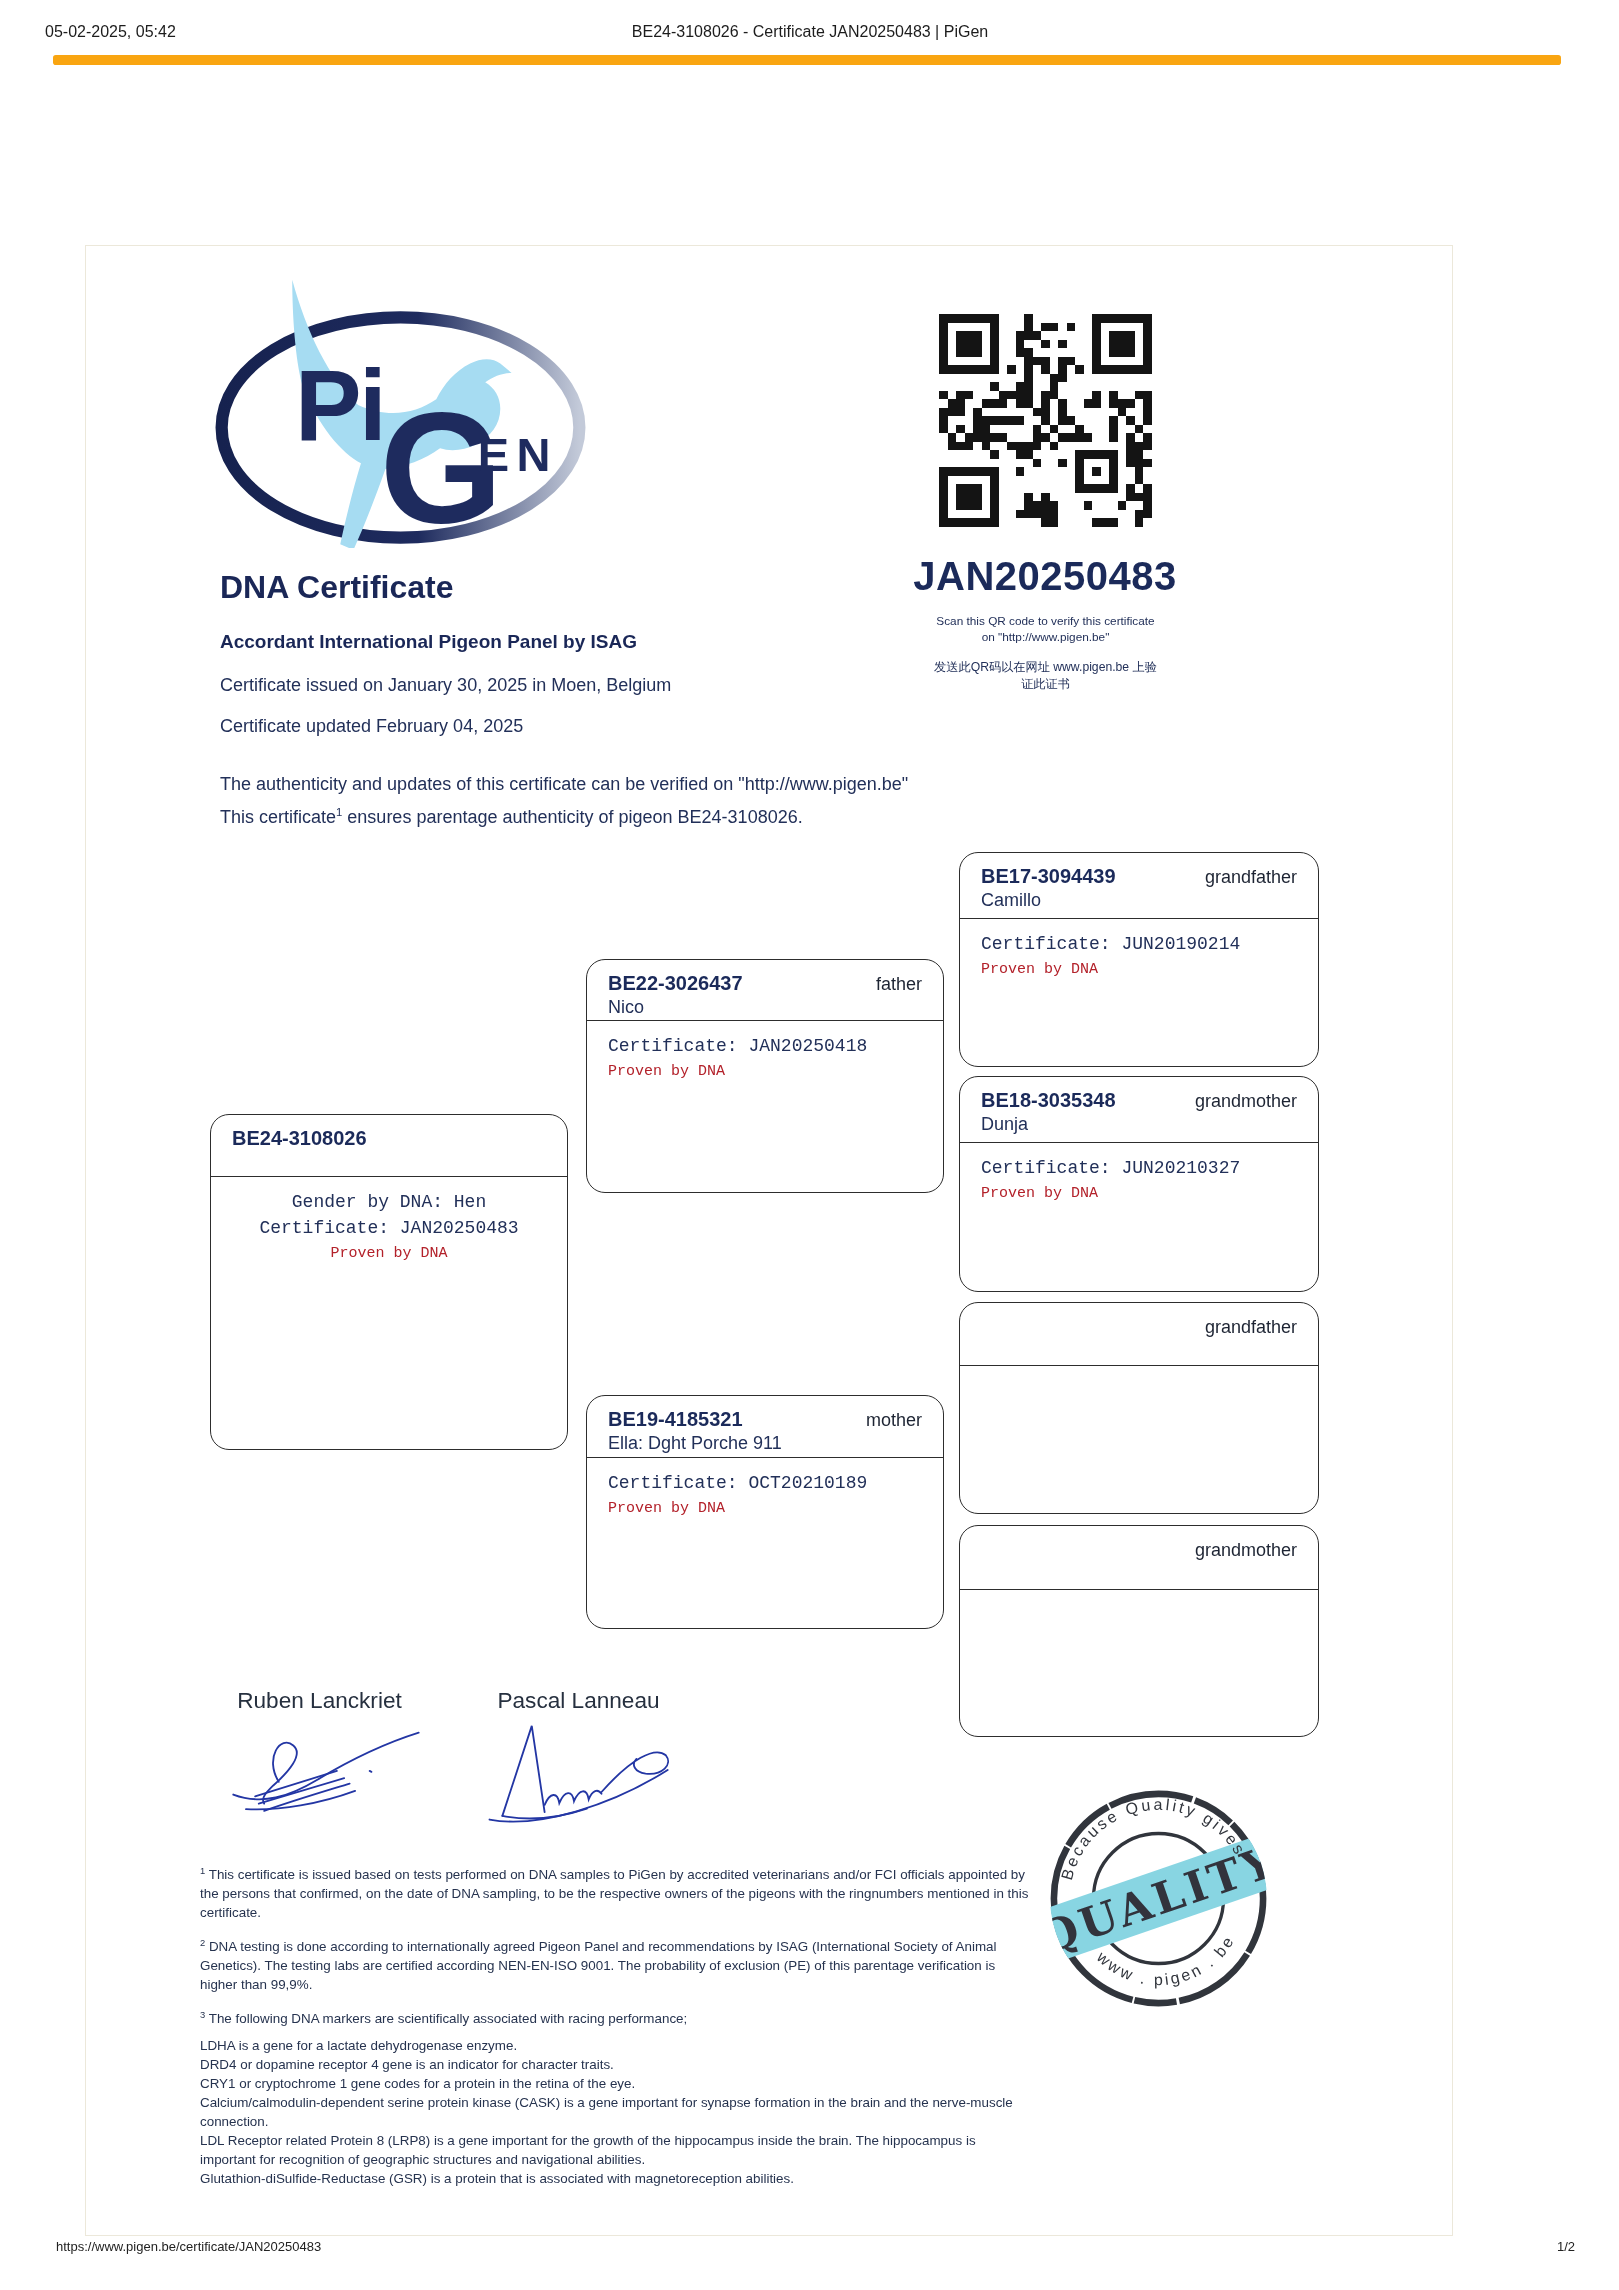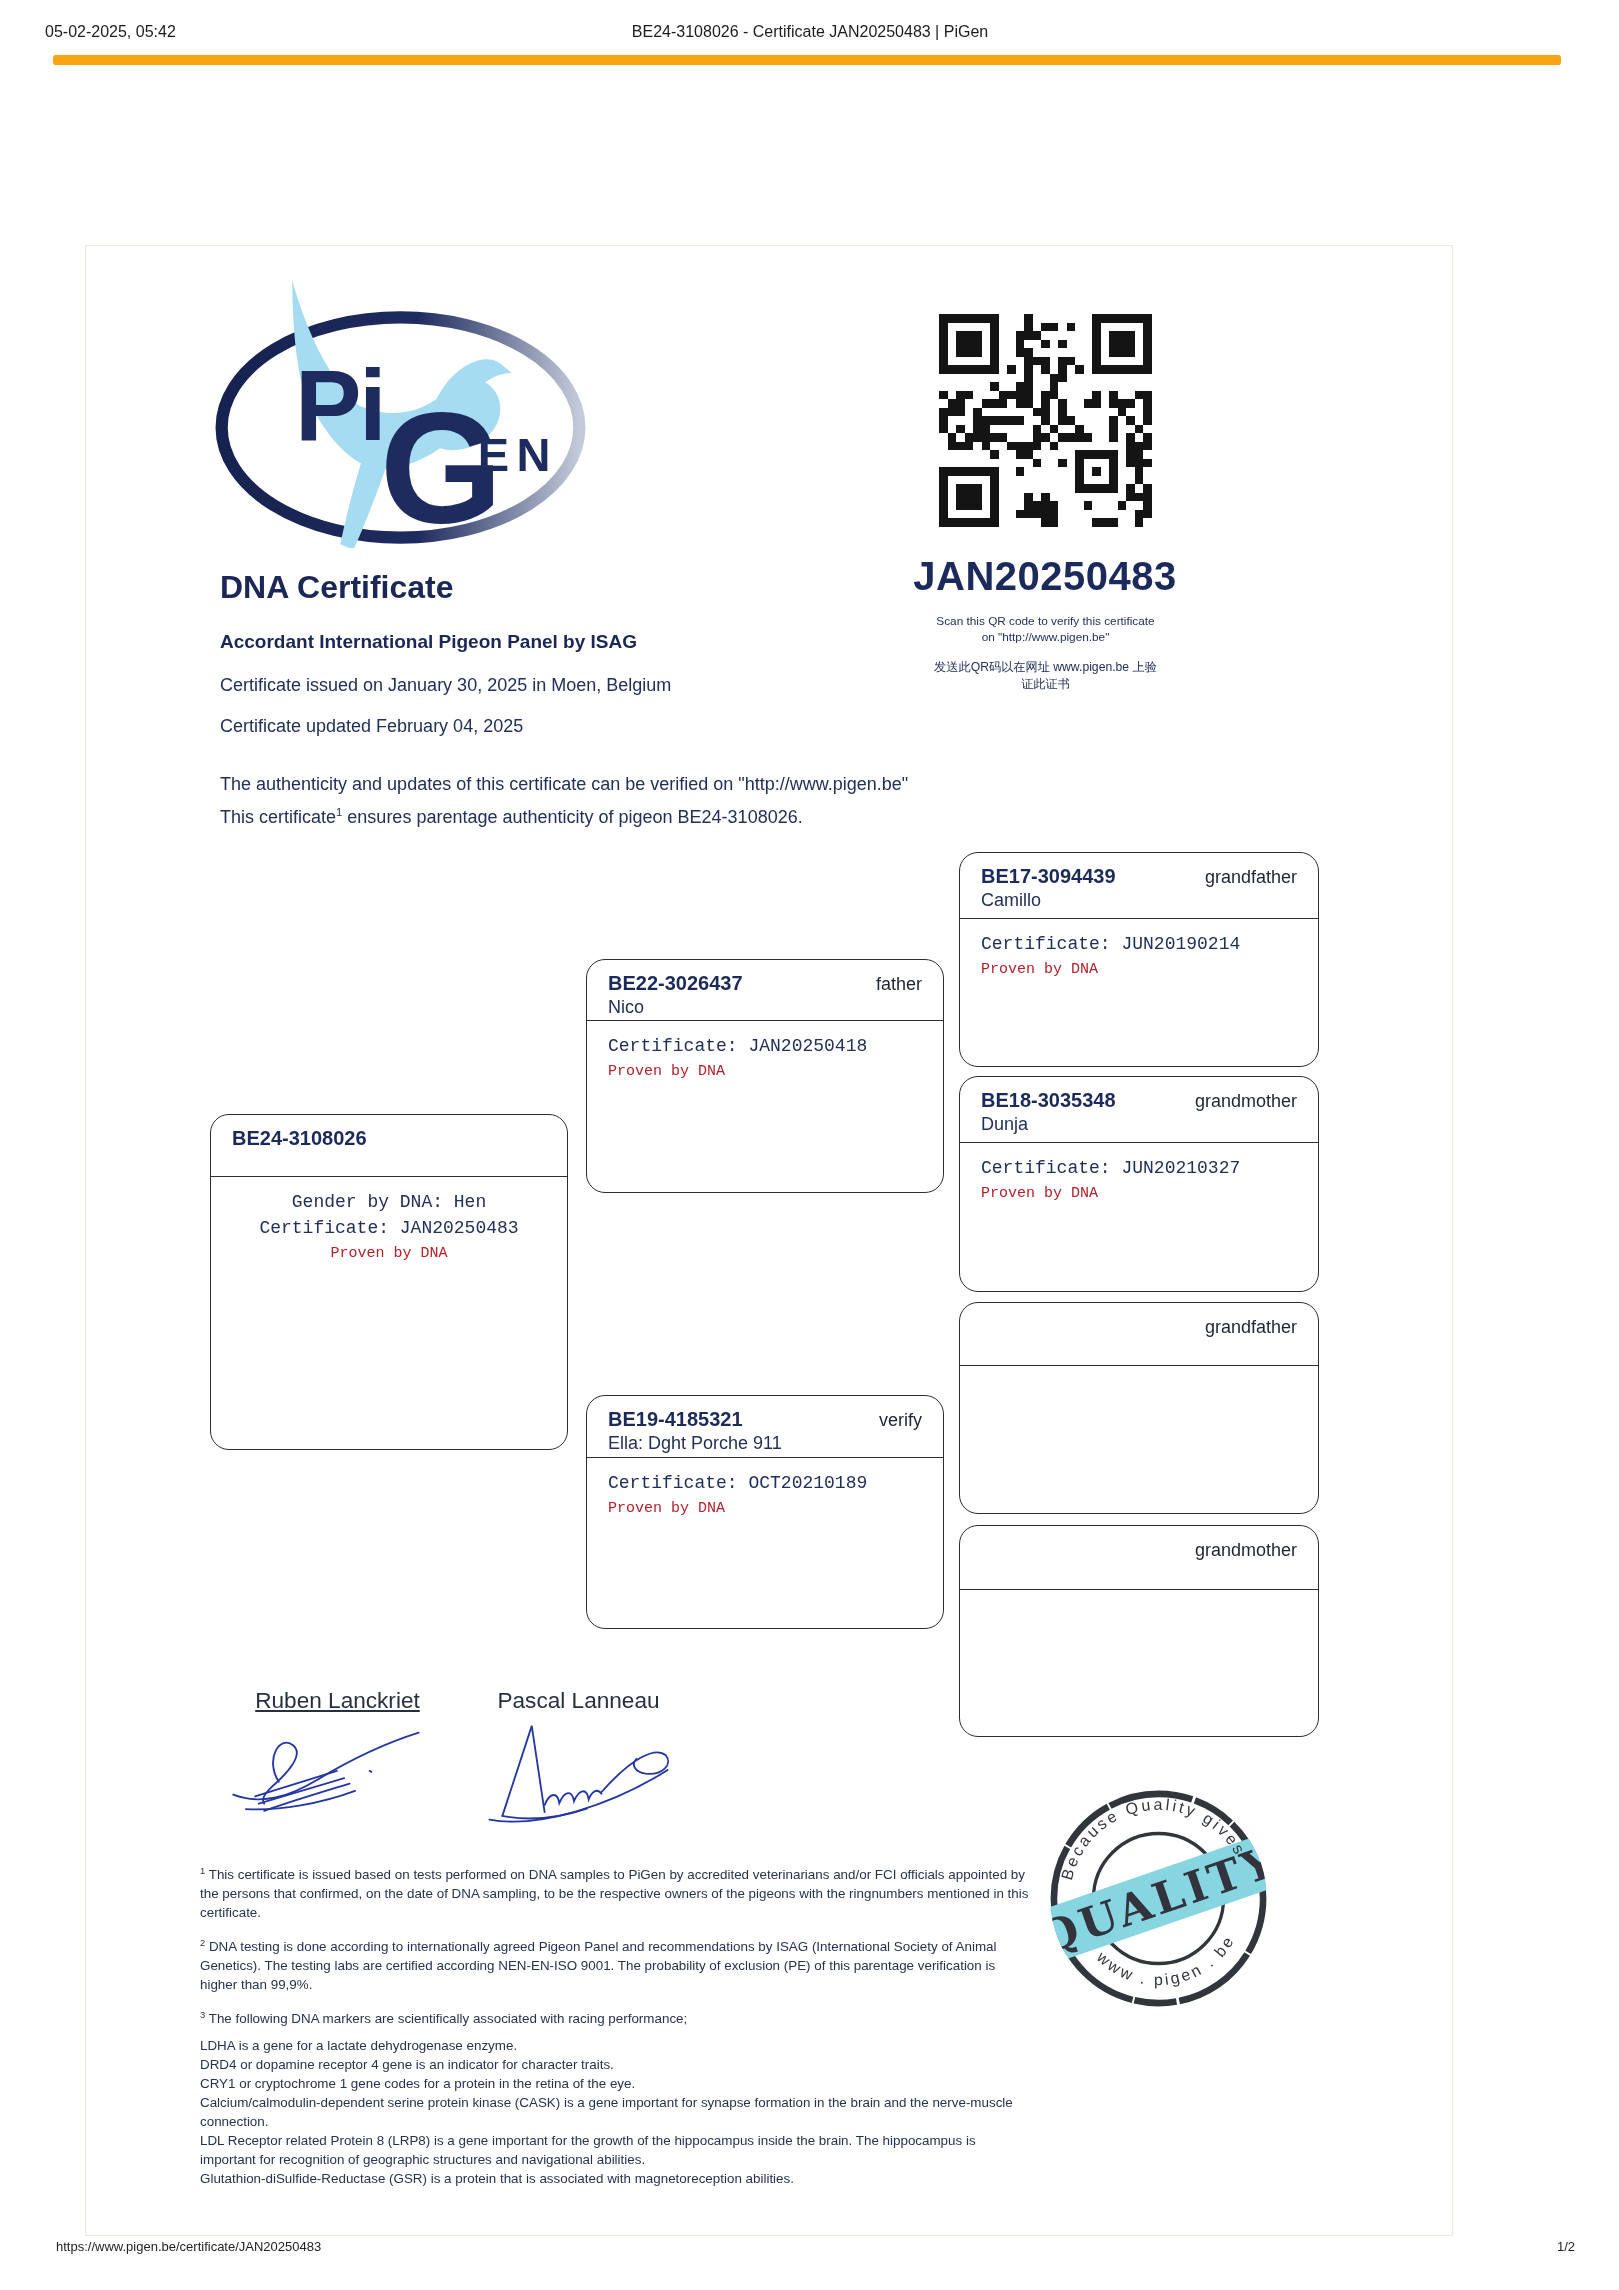--- a/index.html
+++ b/index.html
@@ -326,21 +326,21 @@
       <div class="proven">Proven by DNA</div>
     </div>
   </div>
 
   <div class="pbox" style="left:586px;top:1395px;width:358px;height:234px;">
     <div class="pbox-head" style="height:62px;">
       <div>
         <div class="ring">BE19-4185321</div>
         <div class="pname">Ella: Dght Porche 911</div>
       </div>
-      <div class="role">verify</div>
+      <div class="role">mother</div>
     </div>
     <div class="pbox-body">
       <div class="cert-line">Certificate: OCT20210189</div>
       <div class="proven">Proven by DNA</div>
     </div>
   </div>
 
   <div class="pbox" style="left:959px;top:852px;width:360px;height:215px;">
     <div class="pbox-head" style="height:66px;">
       <div>
@@ -378,21 +378,21 @@
   </div>
 
   <div class="pbox" style="left:959px;top:1525px;width:360px;height:212px;">
     <div class="pbox-head" style="height:64px;">
       <div></div>
       <div class="role">grandmother</div>
     </div>
     <div class="pbox-body"></div>
   </div>
 
-  <div class="sig-name" style="left:234px;text-decoration:underline;">Ruben Lanckriet</div>
+  <div class="sig-name" style="left:216px;">Ruben Lanckriet</div>
   <div class="sig-name" style="left:475px;">Pascal Lanneau</div>
 
   <svg class="sig-svg" style="left:226px;top:1719px;" width="200" height="102" viewBox="0 0 220 110" fill="none" stroke="#2336a4" stroke-width="2" stroke-linecap="round">
     <path d="M8,82 C40,94 70,84 100,66 C140,42 180,24 212,14"></path>
     <path d="M58,68 C42,42 60,16 74,28 C86,38 68,58 52,72 C44,80 38,86 42,92"></path>
     <path d="M32,84 C64,74 96,64 122,56"></path>
     <path d="M36,92 C70,82 104,72 130,64"></path>
     <path d="M42,100 C76,88 110,78 136,70"></path>
     <path d="M22,98 C60,100 104,92 142,78"></path>
     <path d="M158,56 l2,1"></path>

